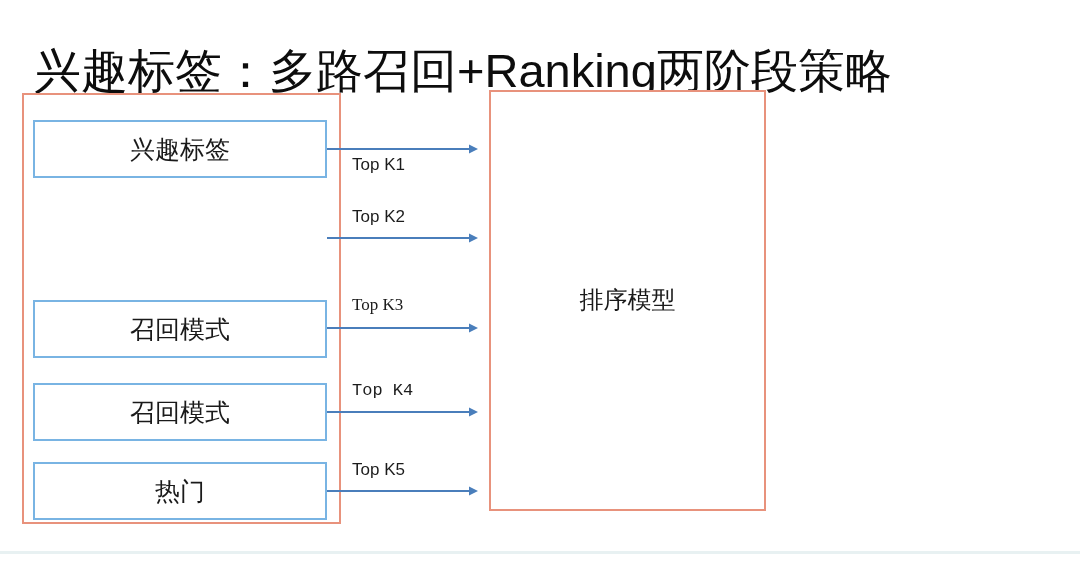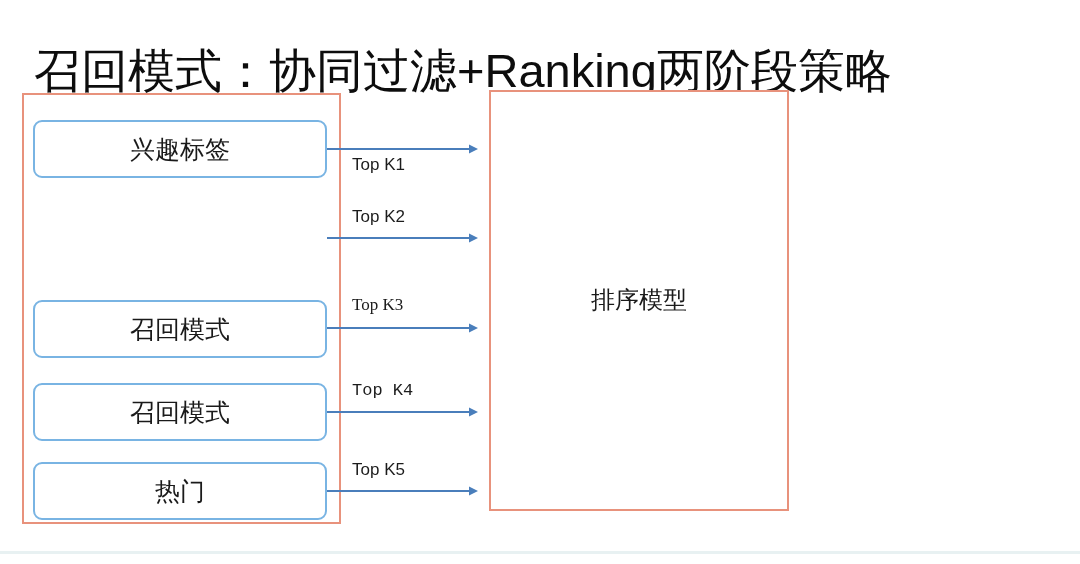--- a/index.html
+++ b/index.html
@@ -52,21 +52,21 @@
     box-sizing: border-box;
   }
 
   
   .channel-box {
     position: absolute;
     left: 33px;
     width: 294px;
     height: 58px;
     border: 2px solid #79b4e3;
-    border-radius: 9px;
+    border-radius: 0;
     background: #ffffff;
     box-sizing: border-box;
     display: flex;
     align-items: center;
     justify-content: center;
   }
   .channel-label {
     font-size: 25px;
     color: #1a1a1a;
     line-height: 1;
@@ -106,21 +106,21 @@
   #arrow-label-1 { top: 208px; }
   #arrow-label-2 { top: 296px; font-family: Liberation Serif, serif; }
   #arrow-label-3 { top: 382px; font-family: Liberation Mono, monospace; }
   #arrow-label-4 { top: 461px; }
 
   
   #ranking-box {
     position: absolute;
     left: 489px;
     top: 90px;
-    width: 300px;
+    width: 277px;
     height: 421px;
     border: 2px solid #e8927c;
     background: #ffffff;
     box-sizing: border-box;
   }
   #ranking-text {
     position: absolute;
     left: 0;
     top: 0;
     width: 100%;
@@ -144,21 +144,21 @@
     left: 0;
     top: 551px;
     width: 1080px;
     height: 3px;
     background: #e8f1f2;
   }
 </style>
 </head>
 <body>
 
-<h1 id="slide-title">召回模式：协同过滤+Ranking两阶段策略</h1>
+<h1 id="slide-title">兴趣标签：多路召回+Ranking两阶段策略</h1>
 
 <div id="diagram">
 
   <div id="recall-group"></div>
 
   <div class="channel-box" id="channel-0">
     <span class="channel-label">兴趣标签</span>
   </div>
   <div class="channel-box" id="channel-2">
     <span class="channel-label">召回模式</span>

